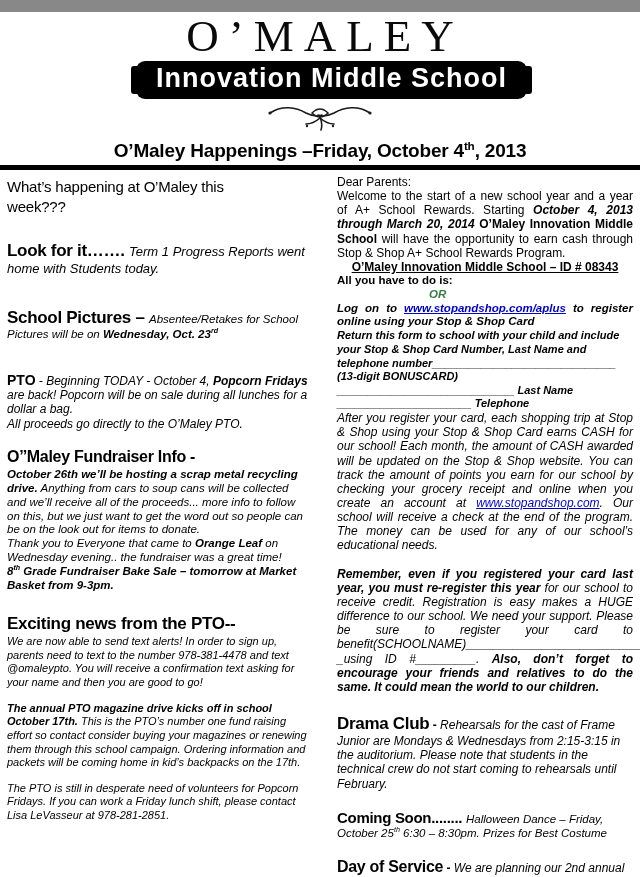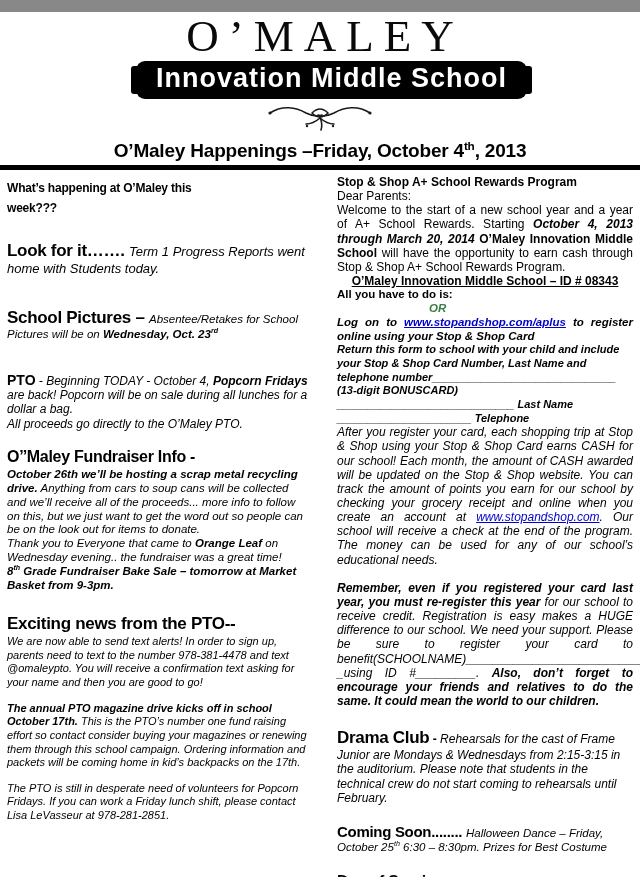--- a/index.html
+++ b/index.html
@@ -39,21 +39,21 @@
   .ind90{padding-left:92px;}
   .mt2{margin-top:2px;} .mt12{margin-top:12px;} .mt14{margin-top:14px;}
   .mt16{margin-top:16px;} .mt18{margin-top:18px;} .mt20{margin-top:20px;} .mt22{margin-top:22px;}
   .mt24{margin-top:24px;} .mt26{margin-top:26px;} .mt30{margin-top:30px;}
 
   .r-b{font-weight:700;}
   .r-i{font-style:italic;}
   .r-bi{font-weight:700; font-style:italic;}
   .r-u{text-decoration:underline;}
   .r-sup{vertical-align:super; font-size:0.62em; line-height:0;}
-  .r-h1{font-weight:700; font-size:12px; line-height:1.18; letter-spacing:-0.2px;}
+  .r-h1{font-weight:400; font-size:15px; line-height:1.18; letter-spacing:-0.2px;}
   .r-h2{font-weight:700; font-size:17px; letter-spacing:-0.3px;}
   .r-h2b{font-weight:700; font-size:16px; letter-spacing:-0.3px;}
   .r-h3{font-weight:700; font-size:14px;}
   .r-h4{font-weight:700; font-size:15px; letter-spacing:-0.3px;}
   .r-link{color:var(--link); font-weight:700; font-style:italic; text-decoration:underline;}
   .r-ilink{color:var(--link); font-style:italic; text-decoration:underline;}
   .r-green{color:var(--green); font-weight:700; font-style:italic;}
   a{cursor:pointer;}
 </style>
 </head>
@@ -97,21 +97,20 @@
         <p class="par mt16"><span class="r-h2b">O’’Maley Fundraiser Info -</span></p>
         <p class="par mt2 sz11"><span class="r-bi">October 26th we’ll be hosting a scrap metal recycling drive.</span><span class="r-i">  Anything from cars to soup cans will be collected and we’ll receive all of the proceeds... more info to follow on this, but we just want to get the word out so people can be on the look out for items to donate.</span></p>
         <p class="par sz11"><span class="r-i">Thank you to Everyone that came to </span><span class="r-bi">Orange Leaf</span><span class="r-i"> on Wednesday evening.. the fundraiser was a great time!</span></p>
         <p class="par sz11"><span class="r-bi">8</span><span class="r-bi r-sup">th</span><span class="r-bi"> Grade Fundraiser Bake Sale – tomorrow at Market Basket from 9-3pm.</span></p>
         <p class="par mt22"><span class="r-h2">Exciting news from the PTO--</span></p>
         <p class="par sz10"><span class="r-i">We are now able to send text alerts!  In order to sign up, parents need to text to the number 978-381-4478 and text @omaleypto. You will receive a confirmation text asking for your name and then you are good to go!</span></p>
         <p class="par mt12 sz10"><span class="r-bi">The annual PTO magazine drive kicks off in school October 17th.</span><span class="r-i">  This is the PTO’s number one fund raising effort so contact consider buying your magazines or renewing them through this school campaign.  Ordering information and packets will be coming home in kid’s backpacks on the 17th.</span></p>
         <p class="par mt12 sz10"><span class="r-i">The PTO is still in desperate need of volunteers for Popcorn Fridays.  If you can work a Friday lunch shift, please contact Lisa LeVasseur at 978-281-2851.</span></p>
       </div>
     <div class="col col-right">
-        <p class="par sz12"><span class="r-b">Stop &amp; Shop A+ School Rewards Program</span></p>
         <p class="par sz12"><span>Dear Parents:</span></p>
         <p class="par sz12 just"><span>Welcome to the start of a new school year and a year of A+ School Rewards. Starting </span><span class="r-bi">October 4, 2013 through March 20, 2014</span><span> </span><span class="r-b">O’Maley Innovation Middle School</span><span> will have the opportunity to earn cash through Stop &amp; Shop A+ School Rewards Program.</span></p>
         <p class="par sz12 ctr"><span class="r-b r-u">O’Maley Innovation Middle School – ID # 08343</span></p>
         <p class="par sz11"><span class="r-b">All you have to do is:</span></p>
         <p class="par sz11 ind90"><span class="r-green">OR</span></p>
         <p class="par sz11 just"><span class="r-bi">Log on to </span><a class="r-link">www.stopandshop.com/aplus</a><span class="r-bi"> to register online using your Stop &amp; Shop Card</span></p>
         <p class="par sz10"><span class="r-bi">Return this form to school with your child and include your Stop &amp; Shop Card Number, Last Name and telephone number______________________________ (13-digit BONUSCARD) _____________________________ Last Name ______________________ Telephone</span></p>
         <p class="par sz12 just"><span class="r-i">After you register your card, each shopping trip at Stop &amp; Shop using your Stop &amp; Shop Card earns CASH for our school!  Each month, the amount of CASH awarded will be updated on the Stop &amp; Shop website. You can track the amount of points you earn for our school by checking your grocery receipt and online when you create an account at </span><a class="r-ilink">www.stopandshop.com</a><span class="r-i">. Our school will receive a check at the end of the program. The money can be used for any of our school’s educational needs.</span></p>
         <p class="par mt14 sz12 just"><span class="r-bi">Remember, even if you registered your card last year, you must re-register this year</span><span class="r-i"> for our school to receive credit. Registration is easy makes a HUGE difference to our school. We need your support. Please be sure to register your card to benefit(SCHOOLNAME)___________________________ _using ID #_________.   </span><span class="r-bi">Also, don’t forget to encourage your friends and relatives to do the same.  It could mean the world to our children.</span></p>
         <p class="par mt20 sz12"><span class="r-h2">Drama Club</span><span class="r-b"> - </span><span class="r-i">Rehearsals for the cast of Frame Junior are Mondays &amp; Wednesdays from 2:15-3:15 in the auditorium. Please note that students in the technical crew do not start coming to rehearsals until February.</span></p>

